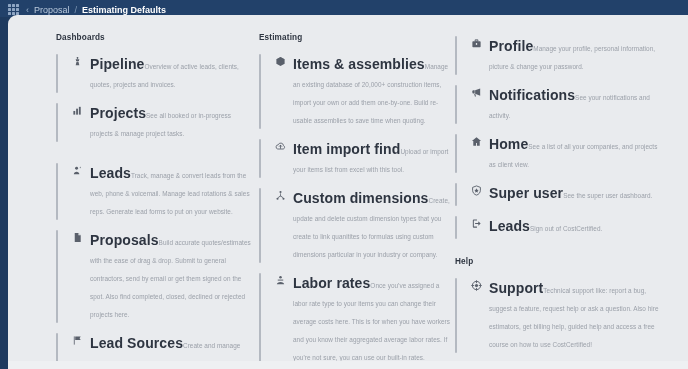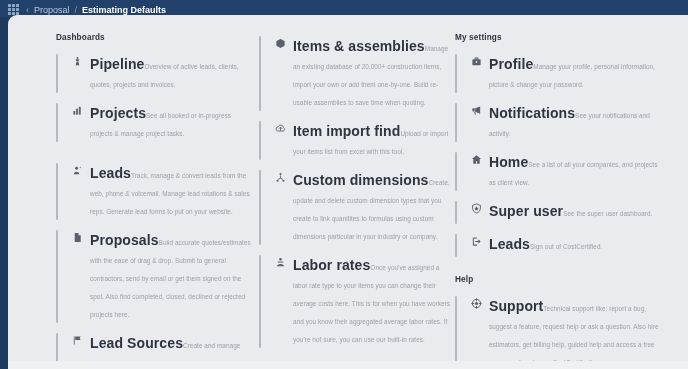--- a/index.html
+++ b/index.html
@@ -164,20 +164,21 @@
                   <rect x="4" y="3" width="1.8" height="18"></rect>
                   <path d="M7 3h12l-2.5 4L19 11H7z"></path>
                 </svg>
               </span>
               <span class="nav-body"><span class="nav-label">Lead Sources</span><span class="nav-desc">Create and manage lead sources so you can track leads, bookings and profit that come from various marketing campaigns, website lead forms, landing pages and social media etc.</span></span>
             </div>
           </div>
         </div>
       <div class="col col-mid" id="col-mid">
           <div class="section">
+            <div class="section-title">Estimating</div>
             <div class="nav-item">
               <span class="rail"></span>
               <span class="nav-ico">
                 <svg width="11" height="11" viewBox="0 0 24 24" fill="#5a606b">
                   <path d="M12 2l9 5v10l-9 5-9-5V7z"></path>
                   <path d="M12 2L3 7l9 5 9-5z" opacity=".55"></path>
                 </svg>
               </span>
               <span class="nav-body"><span class="nav-label">Items &amp; assemblies</span><span class="nav-desc">Manage an existing database of 20,000+ construction items, import your own or add them one-by-one. Build re-usable assemblies to save time when quoting.</span></span>
             </div>
@@ -212,21 +213,20 @@
                   <path d="M6 10h12v2.2H6z"></path>
                   <path d="M4 20c0-2.8 3.6-5 8-5s8 2.2 8 5z"></path>
                 </svg>
               </span>
               <span class="nav-body"><span class="nav-label">Labor rates</span><span class="nav-desc">Once you've assigned a labor rate type to your items you can change their average costs here. This is for when you have workers and you know their aggregated average labor rates. If you're not sure, you can use our built-in rates.</span></span>
             </div>
           </div>
         </div>
       <div class="col col-right" id="col-right">
           <div class="section">
-            <div class="section-title">My settings</div>
             <div class="nav-item">
               <span class="rail"></span>
               <span class="nav-ico">
                 <svg width="11" height="11" viewBox="0 0 24 24" fill="#5a606b">
                   <rect x="3" y="7" width="18" height="13" rx="1.6"></rect>
                   <path d="M9 4h6v3h-6z" fill="none" stroke="#5a606b" stroke-width="2"></path>
                   <rect x="10.6" y="11" width="2.8" height="4" fill="#e9ebee"></rect>
                 </svg>
               </span>
               <span class="nav-body"><span class="nav-label">Profile</span><span class="nav-desc">Manage your profile, personal information, picture &amp; change your password.</span></span>

